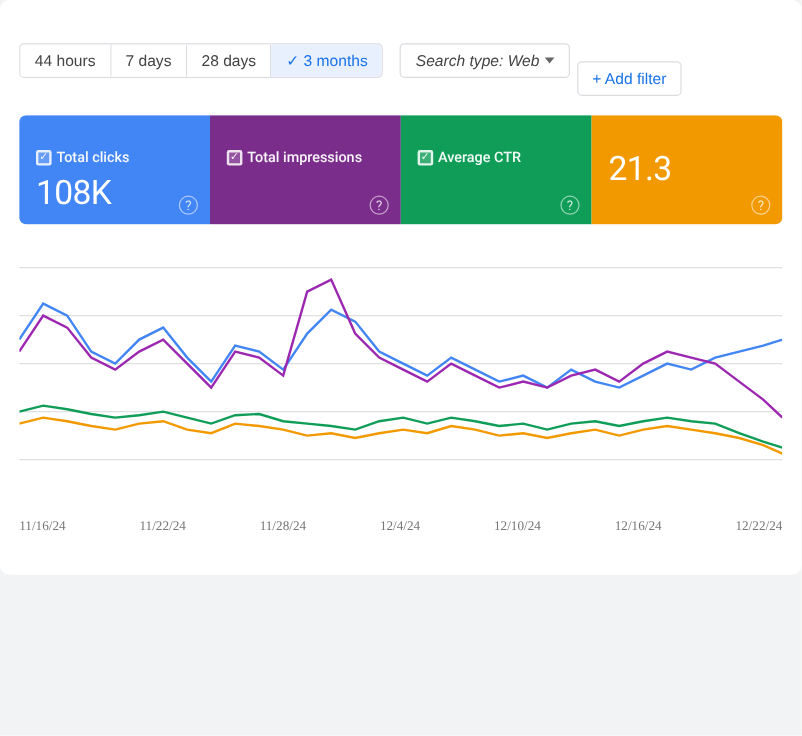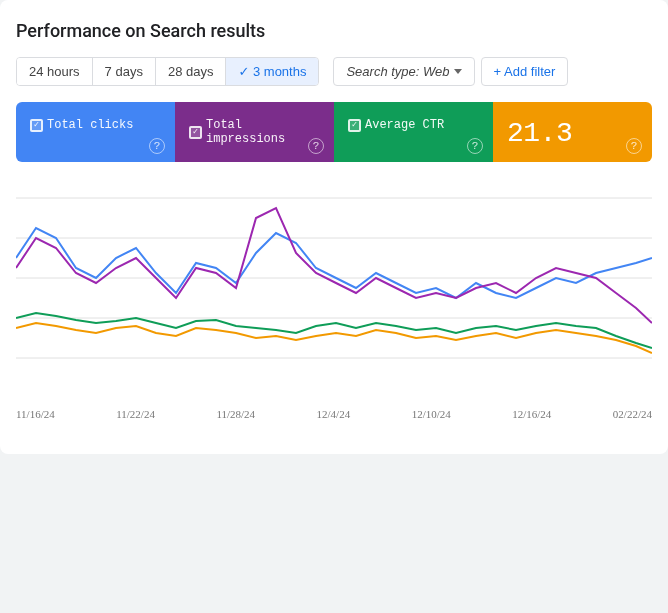--- a/index.html
+++ b/index.html
@@ -81,34 +81,34 @@
       display: flex;
       align-items: center;
       gap: 4px;
       padding: 6px 12px;
       font-size: 13px;
       color: #1a73e8;
       background: #fff;
       border: 1px solid #dadce0;
       border-radius: 4px;
       cursor: pointer;
+      margin-top: 31px;
     }
     .metrics-row {
       display: flex;
       width: 100%;
       border-radius: 6px;
       overflow: hidden;
       margin-bottom: 16px;
     }
     .metric-tile {
       flex: 1;
-      padding: 16px 14px 10px 14px;
+      padding: 28px 14px 10px 14px;
       color: #fff;
       position: relative;
-      font-family: Liberation Mono, monospace;
     }
     .metric-tile.clicks { background: #4285f4; }
     .metric-tile.impressions { background: #7b2d8b; }
     .metric-tile.ctr { background: #0f9d58; }
     .metric-tile.position { background: #f29900; }
     .metric-label {
       font-size: 12px;
       font-weight: 500;
       display: flex;
       align-items: center;
@@ -181,44 +181,44 @@
       border-left: 4px solid transparent;
       border-right: 4px solid transparent;
       border-top: 5px solid #666;
       vertical-align: middle;
     }
   </style>
 </head>
 <body>
 
 <div class="card">
-  <div class="page-title">Performance on Search results</div>
 
   <div class="filter-bar">
     <div class="date-btn-group">
-      <button class="date-btn">24 hours</button>
+      <button class="date-btn">44 hours</button>
       <button class="date-btn">7 days</button>
       <button class="date-btn">28 days</button>
       <button class="date-btn active">✓ <span>3 months</span></button>
     </div>
     <button class="search-type-btn">
       <span>Search type: Web</span>
       <span class="chevron"></span>
     </button>
     <button class="add-filter-btn">
       <span>+ Add filter</span>
     </button>
   </div>
 
   <div class="metrics-row">
     <div class="metric-tile clicks">
       <div class="metric-label">
         <span class="checkbox-icon"></span>
         <span>Total clicks</span>
       </div>
+      <div class="metric-value">108K</div>
       <div class="metric-help">?</div>
     </div>
     <div class="metric-tile impressions">
       <div class="metric-label">
         <span class="checkbox-icon"></span>
         <span>Total impressions</span>
       </div>
       <div class="metric-help">?</div>
     </div>
     <div class="metric-tile ctr">
@@ -387,16 +387,16 @@
           636,175
         "></polyline>
     </svg>
     <div class="x-axis">
       <span class="x-label">11/16/24</span>
       <span class="x-label">11/22/24</span>
       <span class="x-label">11/28/24</span>
       <span class="x-label">12/4/24</span>
       <span class="x-label">12/10/24</span>
       <span class="x-label">12/16/24</span>
-      <span class="x-label">02/22/24</span>
+      <span class="x-label">12/22/24</span>
     </div>
   </div>
 </div>
 
 </body></html>

